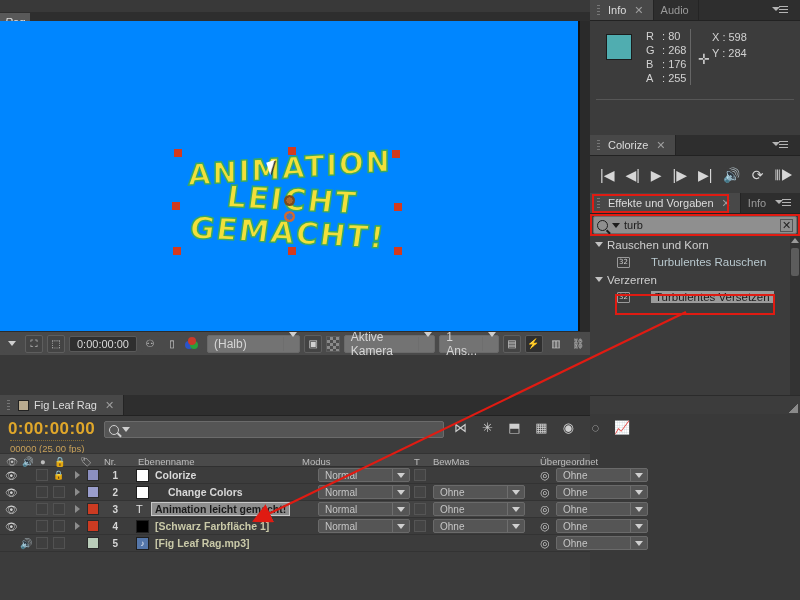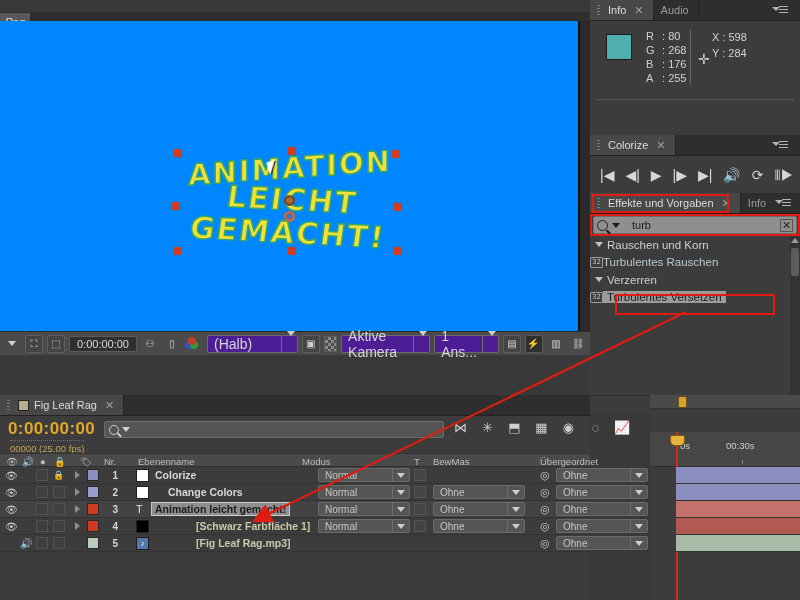--- a/index.html
+++ b/index.html
@@ -96,23 +96,23 @@
     display:flex; align-items:center; justify-content:center;
     font-size:10px; border-radius:2px;
   }
   .tbtn.framed { border:1px solid #5e5e5e; background:#444; }
   .tbtn.dark { background:#2f2f2f; border:1px solid #5a5a5a; }
   .tcode {
     background:#2f2f2f; color:#d8d8d8; font-size:11px;
     padding:1px 7px; border:1px solid #5a5a5a; border-radius:2px;
   }
   .tsel {
-    background:#4c1d95; border:1px solid #6a6a6a; border-radius:2px;
+    background:#737373; border:1px solid #6a6a6a; border-radius:2px;
     height:18px; display:flex; align-items:center;
-    padding:0 2px 0 6px; color:#d6d6d6; font-size:14px; gap:5px;
+    padding:0 2px 0 6px; color:#d6d6d6; font-size:12px; gap:5px;
   }
   .tsel .car { border-left:1px solid #6e6e6e; padding-left:5px; }
   .caret { width:0;height:0;border-left:4px solid transparent;border-right:4px solid transparent;border-top:5px solid #cfcfcf; }
   .chk {
     width:16px;height:16px;
     background:
       conic-gradient(#8a8a8a 0 25%, #4d4d4d 0 50%, #8a8a8a 0 75%, #4d4d4d 0)
       0 0/6px 6px;
     border:1px solid #5c5c5c;
   }
@@ -161,21 +161,21 @@
   }
   #fxsearch .magn::after{content:"";position:absolute;right:-4px;bottom:-3px;width:5px;height:1.6px;background:#1d1d1d;transform:rotate(45deg);}
   #fxsearch .clr {
     margin-left:auto; width:13px;height:13px;border:1px solid #555;background:#8f8f8f;
     display:flex;align-items:center;justify-content:center;font-size:11px;color:#222;
   }
   #fxsearchwrap .redbox2 { position:absolute; left:0; top:0; right:0; height:22px; border:2px solid #e01b12; pointer-events:none;}
   #fxlist { position:absolute; left:0; top:43px; right:0; bottom:0; background:#3c3c3c; overflow:hidden; }
   .fxgroup { display:flex; align-items:center; gap:4px; height:17px; padding-left:5px; color:#cfcfcf; font-size:11.5px;}
   .tri { width:0;height:0;border-left:4px solid transparent;border-right:4px solid transparent;border-top:5px solid #c2c2c2;}
-  .fxitem { display:flex; align-items:center; gap:0; height:18px; color:#b9c9cf; font-size:11.5px;}
+  .fxitem { display:flex; align-items:center; gap:21px; height:18px; padding-left:27px; color:#b9c9cf; font-size:11.5px;}
   .b32 {
     width:13px;height:11px;background:#3c3c3c;border:1px solid #9a9a9a;border-radius:1px;
     color:#cfcfcf; font-size:7px; line-height:9px; text-align:center; flex:none;
     font-family:"DejaVu Sans", sans-serif;
   }
   .fxitem.sel .lbl { background:#9b9b9b; color:#1a1a1a; padding:0 4px; }
   #fxlist .redbox3 { position:absolute; left:25px; top:58px; width:160px; height:21px; border:2.5px solid #e01b12; pointer-events:none;}
   #fxscroll { position:absolute; right:0; top:43px; width:10px; bottom:0; background:#333; }
   #fxscroll .up { position:absolute; left:1px; top:2px; width:0;height:0;border-left:4px solid transparent;border-right:4px solid transparent;border-bottom:5px solid #999;}
   #fxscroll .thumb { position:absolute; left:1px; top:12px; width:8px; height:28px; background:#5c5c5c; border-radius:2px;}
@@ -212,21 +212,21 @@
   .row .sw { position:absolute; top:0; height:16px; display:flex; align-items:center;}
   .eye { color:#cfcfcf; font-size:10px; }
   .cellbox { width:12px;height:12px; background:#3f3f3f; border:1px solid #525252; }
   .lock { color:#d9d9d9; font-size:9px; }
   .rtri { width:0;height:0;border-top:4px solid transparent;border-bottom:4px solid transparent;border-left:5px solid #8c8c8c;}
   .lcolor { width:12px; height:12px; border:1px solid #2a2a2a;}
   .num { color:#d6d6d6; font-size:10px; font-weight:bold; width:12px; text-align:right;}
   .licon { width:13px;height:13px;border:1px solid #1f1f1f;}
   .lname { font-size:10.5px; font-weight:bold; color:#d8d8d8; white-space:nowrap;}
   .lname.sel { background:#8e8e8e; color:#1a1a1a; padding:0 3px; border:1px solid #c8c8c8;}
-  .lname.brk { color:#c9c9a8; font-weight:bold;margin-left:41px; }
+  .lname.brk { color:#c9c9a8; font-weight:bold; }
   .modsel {
     position:absolute; left:318px; top:1px; width:92px; height:14px;
     background:#555; border:1px solid #6a6a6a; border-radius:2px;
     display:flex; align-items:center; padding-left:6px; color:#c6c6c6; font-size:10px;
   }
   .modsel .car { margin-left:auto; border-left:1px solid #6e6e6e; padding:0 4px; height:100%; display:flex; align-items:center;}
   .tcell { position:absolute; left:414px; top:2px; width:12px; height:12px; background:#444; border:1px solid #555;}
   .bwsel {
     position:absolute; left:433px; top:1px; width:92px; height:14px;
     background:#555; border:1px solid #6a6a6a; border-radius:2px;
@@ -392,21 +392,21 @@
         </div>
         <div class="tabfill"></div>
       </div>
       <div class="redbox"></div>
     </div>
 
     <div id="fxsearchwrap">
       <div id="fxsearch">
         <span class="magn"></span>
         <span class="caret" style="border-top-color:#1d1d1d"></span>
-        <span style="margin-left:8px">turb</span>
+        <span style="margin-left:0">turb</span>
         <span class="clr">✕</span>
       </div>
       <div class="redbox2"></div>
     </div>
 
     <div id="fxlist">
       <div class="fxgroup">
         <span class="tri"></span>
         <span>Rauschen und Korn</span>
       </div>
@@ -687,41 +687,20 @@
             <span>Ohne</span>
             <span class="car">
               <span class="caret"></span>
             </span>
           </span>
       </div>
 
     </div>
   </div>
 
-  <div id="graph" class="panel">
-    <div id="navbar">
-      <div class="chip" style="left:28px;top:1px"></div>
-    </div>
-    <div id="ruler">
-      <div class="lbl" style="left:30px">0s</div>
-      <div class="lbl" style="left:76px">00:30s</div>
-      <div class="tick" style="left:92px"></div>
-    </div>
-    <div id="cti" style="left:26px"></div>
-    <div id="ctihead" style="left:20px">
-        <div class="pin"></div>
-      </div>
-    <div id="gridbody">
-      <div class="bar" style="top:0px;background:#8b8fc0;left:26px"></div>
-      <div class="bar" style="top:17px;background:#8b8fc0;left:26px"></div>
-      <div class="bar" style="top:34px;background:#c2726a;left:26px"></div>
-      <div class="bar" style="top:51px;background:#b05a52;left:26px"></div>
-      <div class="bar" style="top:68px;background:#a8bba6;left:26px"></div>
-    </div>
-  </div>
 
 
   <svg id="arrow">
     <defs>
       <marker id="ah" markerWidth="9" markerHeight="9" refX="6" refY="4.5" orient="auto">
         <polygon points="0,0 9,4.5 0,9" fill="#e01b12"></polygon>
       </marker>
     </defs>
     <line x1="686" y1="312" x2="258" y2="519" stroke="#e01b12" stroke-width="2.2" marker-end="url(#ah)"></line>
   </svg>

